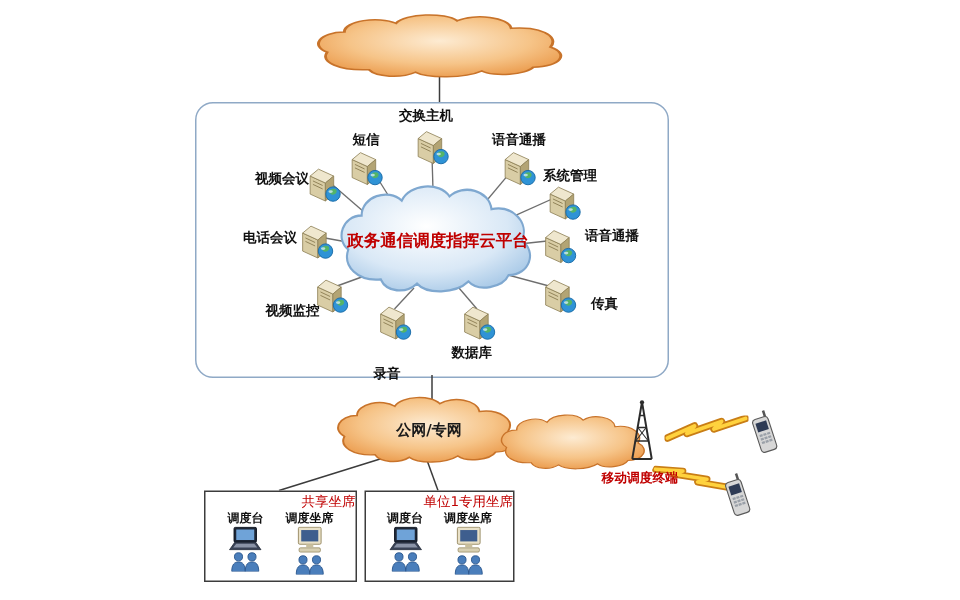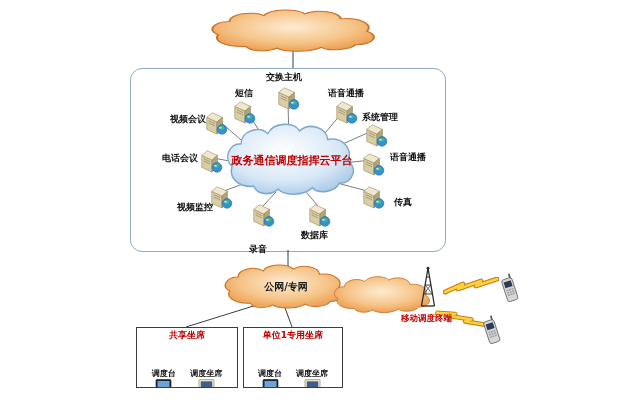--- a/index.html
+++ b/index.html
@@ -10,24 +10,24 @@
   .cloud-label-box{position:absolute;display:flex;align-items:center;justify-content:center;
     font-size:11px;font-weight:bold;color:#1a1a1a;z-index:3;pointer-events:none;white-space:nowrap;}
   .platform-label{color:#c00000;font-size:11px;}
   .node-label{position:absolute;font-size:9px;font-weight:bold;color:#111;white-space:nowrap;z-index:4;}
   .centered{text-align:left;}
   #platform-box{position:absolute;left:130px;top:68px;width:314px;height:182px;
     border:1px solid #8fa9c6;border-radius:12px;background:#fff;z-index:0;}
   #wires{position:absolute;left:0;top:0;z-index:1;pointer-events:none;}
   .z2{z-index:2;} .z3{z-index:3;}
   .seat-box{position:absolute;height:59px;border:1px solid #3c3c3c;background:#fff;z-index:3;overflow:hidden;}
-  .seat-title{margin-top:2px;text-align:center;font-size:9px;font-weight:bold;color:#c00000;line-height:10px;}
+  .seat-title{margin-top:2px;text-align:right;font-size:9px;font-weight:normal;color:#c00000;line-height:10px;}
   .seat-cols{display:flex;justify-content:space-evenly;margin-top:1px;}
   .seat-col{display:flex;flex-direction:column;align-items:center;gap:1px;}
-  .seat-label{font-size:8px;font-weight:bold;color:#111;white-space:nowrap;line-height:9px;margin-top:28px;}
+  .seat-label{font-size:8px;font-weight:bold;color:#111;white-space:nowrap;line-height:9px;}
   .red-note{position:absolute;font-size:8.5px;font-weight:bold;color:#c00000;white-space:nowrap;z-index:4;}
 </style>
 </head>
 <body>
 
 <div id="canvas">
 
   <svg width="0" height="0" style="position:absolute" aria-hidden="true">
     <defs>
       <radialGradient id="orangeG" cx="50%" cy="42%" r="68%">

